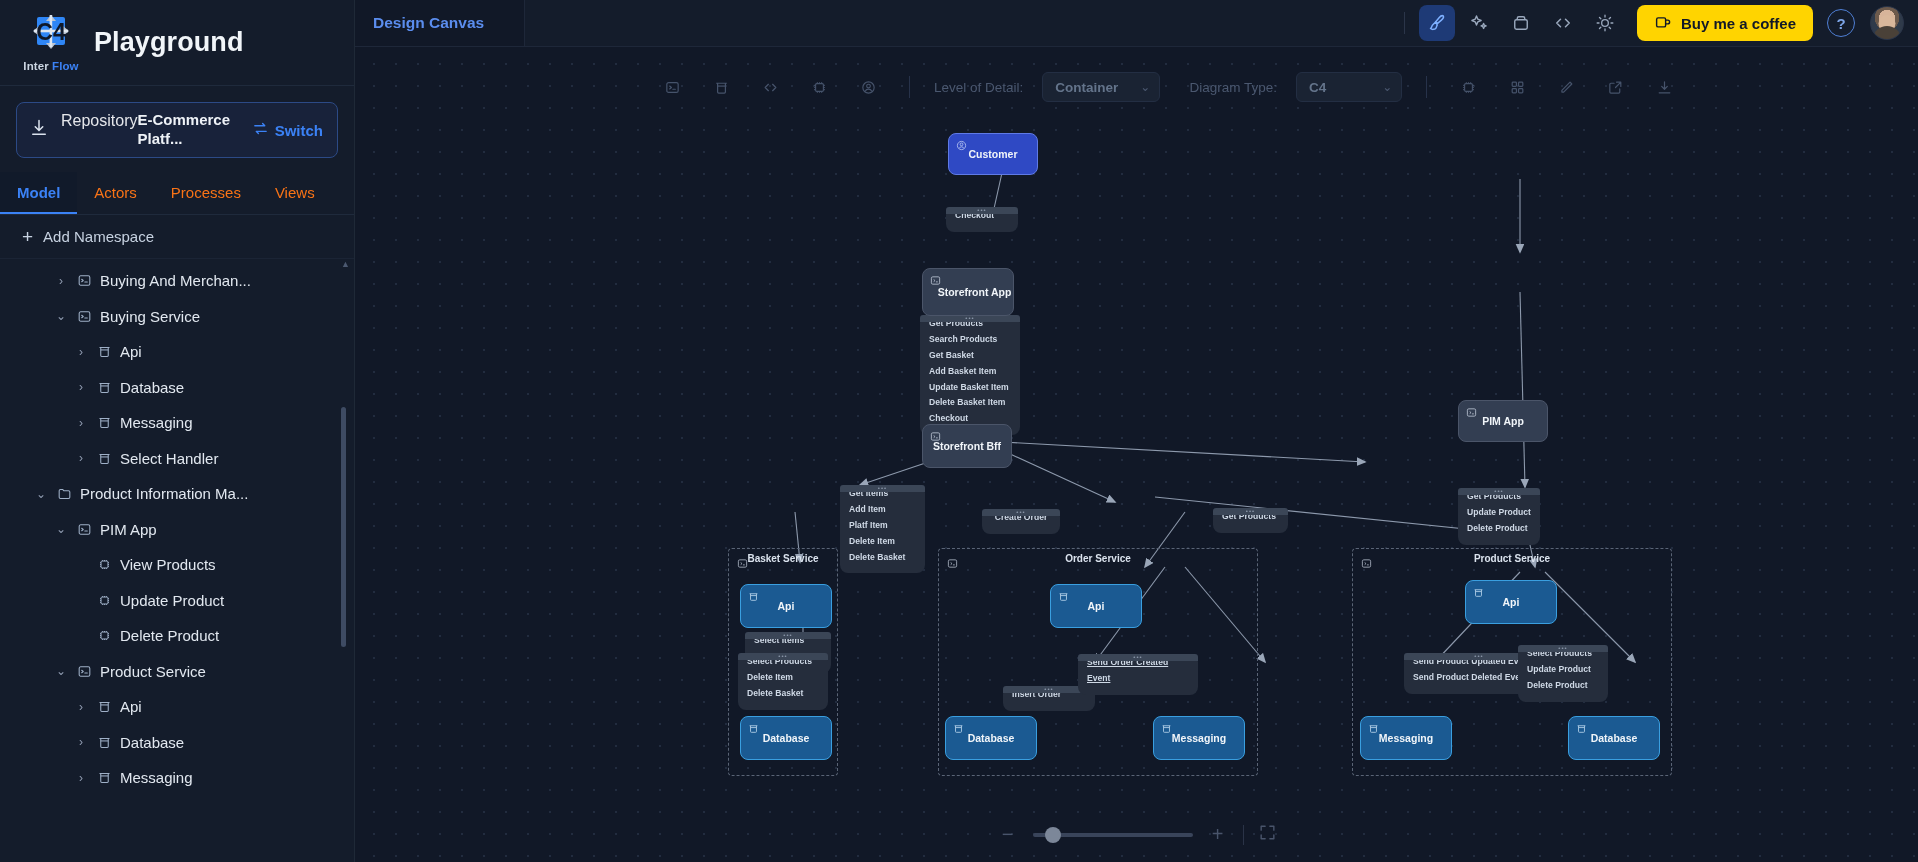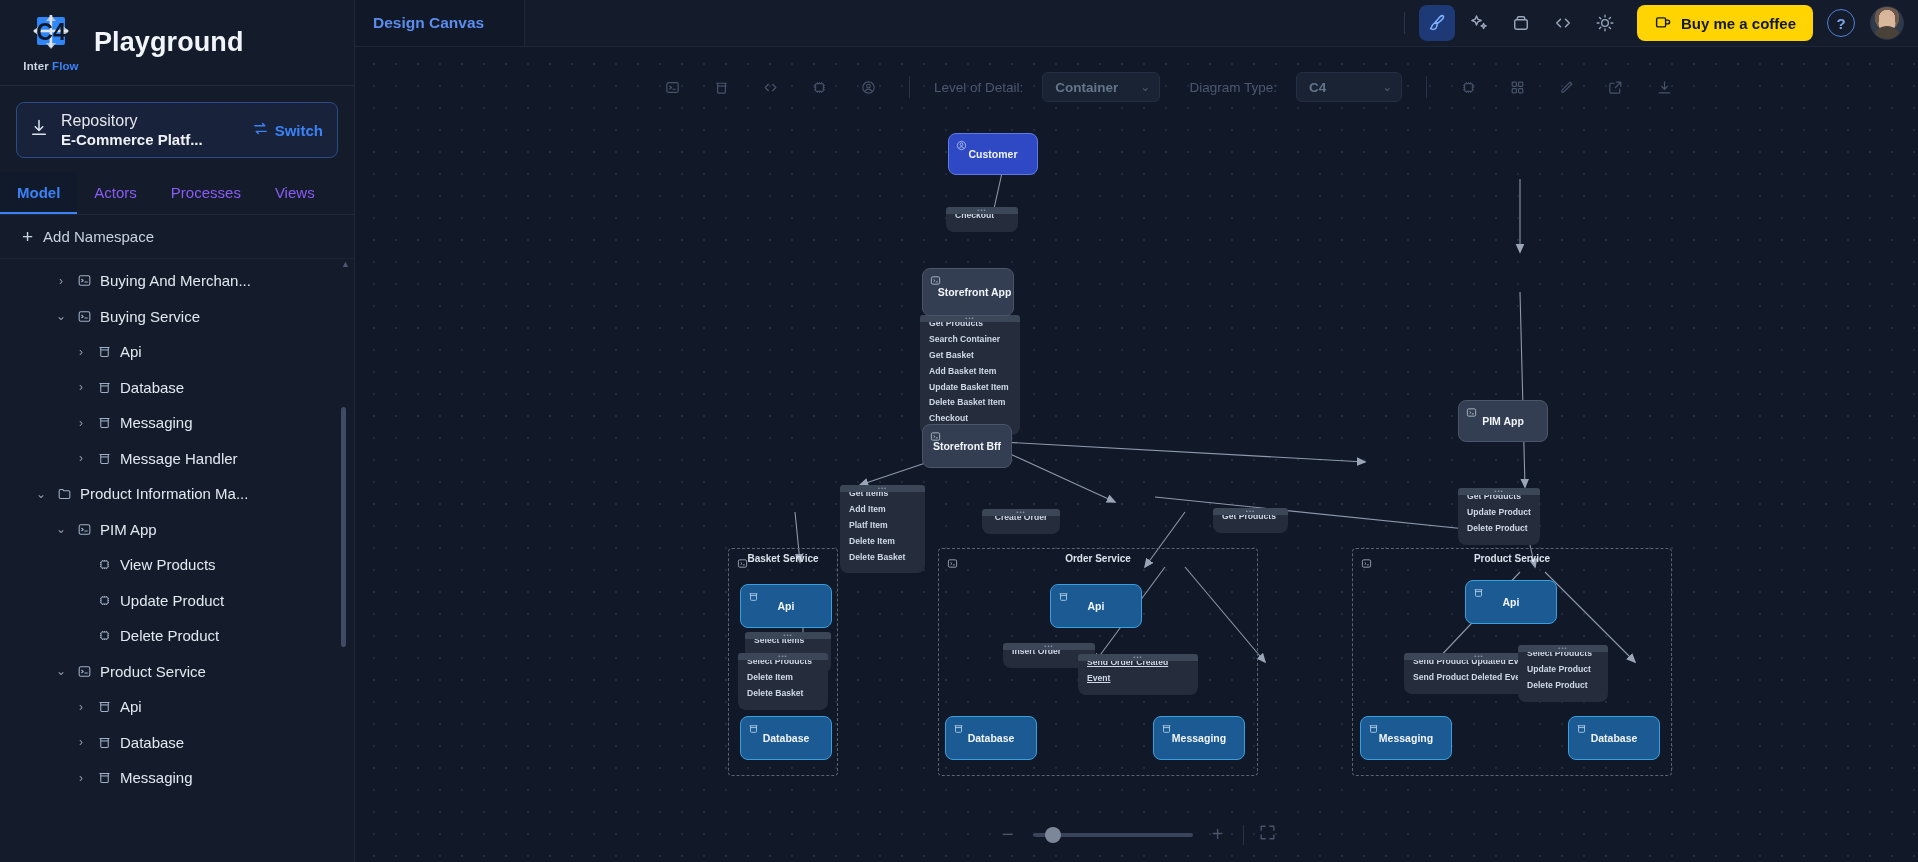--- a/index.html
+++ b/index.html
@@ -37,28 +37,28 @@
 
   .repo-box {
     margin: 16px 16px 14px 16px;
     border: 1px solid #2c4a86;
     background: #18223a;
     border-radius: 8px;
     height: 56px;
     display: flex; align-items: center; gap: 12px;
     padding: 0 14px 0 12px;
   }
-  .repo-meta { flex: 1; display: flex; flex-direction: column; line-height: 1.25; }
+  .repo-meta { flex: 1; display: flex; flex-direction: row; line-height: 1.25; }
   .repo-name { font-size: 15px; font-weight: 700; color: #eef2f7; }
   .repo-switch { display: flex; align-items: center; gap: 6px; color: #3b82f6; font-size: 15px; font-weight: 600; }
 
   .tabs { display: flex; border-bottom: 1px solid #1f2a3c; padding-left: 0px; }
   .tab {
     padding: 12px 17px 11px 17px;
-    font-size: 15px; color: #8b5cf6;
+    font-size: 15px; color: #f97316;
     border-bottom: 2px solid transparent;
     cursor: pointer;
   }
   .tab.active { color: #3b82f6; font-weight: 700; border-bottom-color: #3b82f6; background: #111a2a; }
 
   .search-wrap { padding: 12px 16px 8px 16px; }
   .search {
     height: 40px; background: #1c2636; border: 1px solid #263249; border-radius: 7px;
     display: flex; align-items: center; gap: 10px; padding: 0 12px;
   }
@@ -308,21 +308,21 @@
             <span>Messaging</span>
           </div>
           <div class="node" style="padding-left: 74px;">
             <span class="chev">›</span>
             <span class="ic">
               <svg width="15" height="15" viewBox="0 0 24 24" fill="none" stroke="#9fb0c7" stroke-width="1.7" stroke-linejoin="round">
                 <path d="M4 5.5h16M6 5.5v13a1.5 1.5 0 0 0 1.5 1.5h9a1.5 1.5 0 0 0 1.5-1.5v-13"></path>
                 <path d="M6 9.5h12"></path>
               </svg>
             </span>
-            <span>Message Handler</span>
+            <span>Select Handler</span>
           </div>
           <div class="node" style="padding-left: 34px;">
             <span class="chev">⌄</span>
             <span class="ic">
               <svg width="15" height="15" viewBox="0 0 24 24" fill="none" stroke="#9fb0c7" stroke-width="1.7" stroke-linejoin="round">
                 <path d="M3.5 7.5a2 2 0 0 1 2-2H9l2 2.2h7.5a2 2 0 0 1 2 2v8.3a2 2 0 0 1-2 2h-13a2 2 0 0 1-2-2z"></path>
               </svg>
             </span>
             <span>Product Information Ma...</span>
           </div>
@@ -591,21 +591,21 @@
                 </svg></span>
               <div class="grp-title">Product Service</div>
             </div>
           </div>
         <div id="dg-labels">
             <div class="lbl" style="left: 591px; top: 160px; width: 72px;">
               <div>Checkout</div>
             </div>
             <div class="lbl" style="left: 565px; top: 268px; width: 100px;">
               <div>Get Products</div>
-              <div>Search Container</div>
+              <div>Search Products</div>
               <div>Get Basket</div>
               <div>Add Basket Item</div>
               <div>Update Basket Item</div>
               <div>Delete Basket Item</div>
               <div>Checkout</div>
             </div>
             <div class="lbl" style="left: 485px; top: 438px; width: 85px;">
               <div>Get Items</div>
               <div>Add Item</div>
               <div>Platf Item</div>
@@ -625,21 +625,21 @@
             </div>
             <div class="lbl" style="left: 390px; top: 585px; width: 86px;">
               <div>Select Items</div>
               <div>Insert Item</div>
             </div>
             <div class="lbl" style="left: 383px; top: 606px; width: 90px;">
               <div>Select Products</div>
               <div>Delete Item</div>
               <div>Delete Basket</div>
             </div>
-            <div class="lbl" style="left: 648px; top: 596px; width: 92px;">
+            <div class="lbl" style="left: 648px; top: 639px; width: 92px;">
               <div>Insert Order</div>
             </div>
             <div class="lbl" style="left: 723px; top: 607px; width: 120px; text-decoration: underline;">
               <div>Send Order Created Event</div>
             </div>
             <div class="lbl" style="left: 1049px; top: 606px; width: 150px;">
               <div>Send Product Updated Event</div>
               <div>Send Product Deleted Event</div>
             </div>
             <div class="lbl" style="left: 1163px; top: 598px; width: 90px;">

